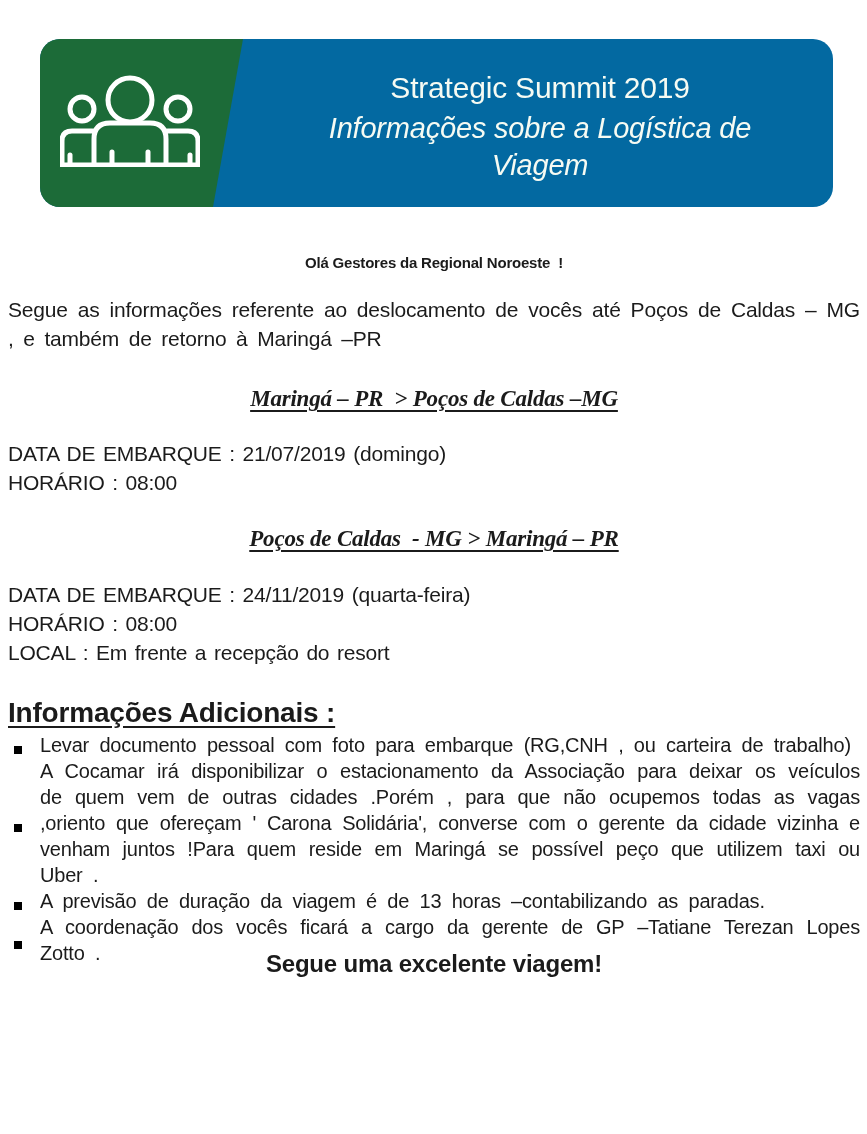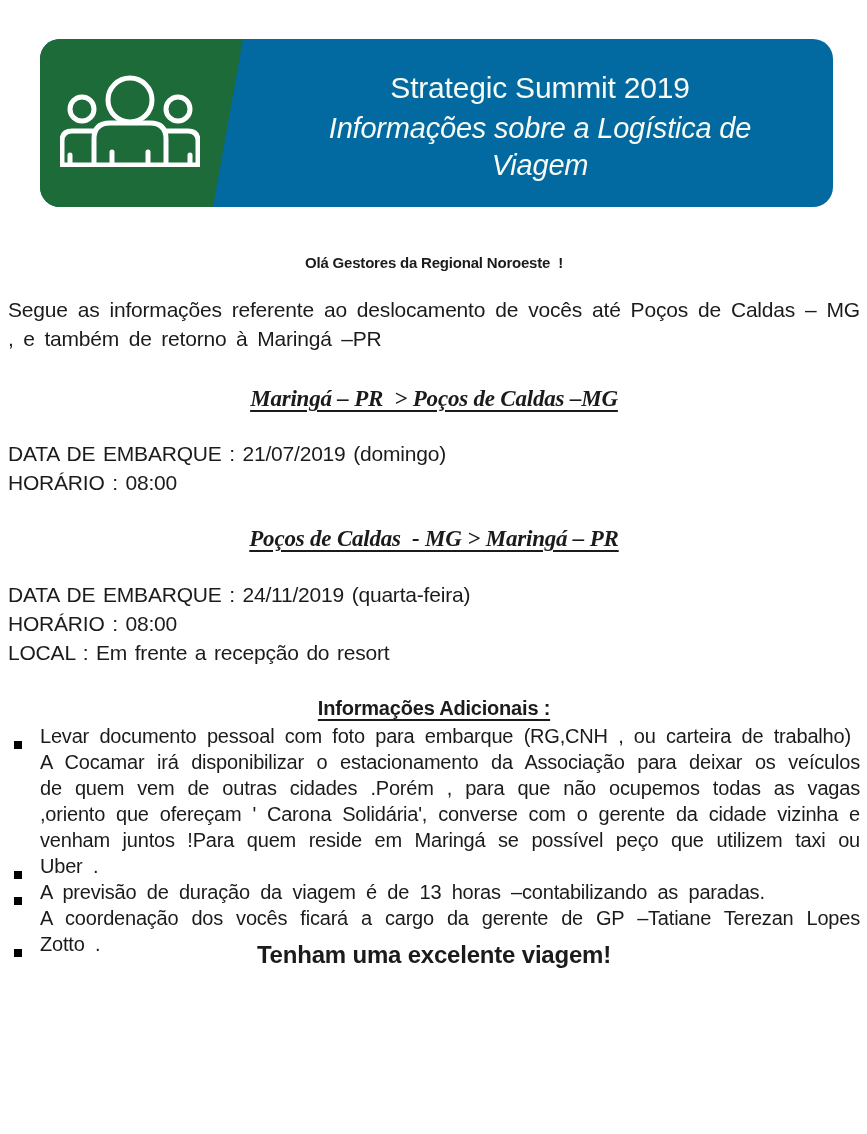--- a/index.html
+++ b/index.html
@@ -97,30 +97,30 @@
   .info-block {
     font-size: 21px;
     line-height: 29px;
     text-align: justify;
     word-spacing: 2px;
   }
   .mt-b1 { margin-top: 27px; }
   .mt-b2 { margin-top: 28px; }
   .add-heading {
     margin-top: 30px;
-    font-size: 20px;
+    font-size: 28px;
     font-weight: bold;
     text-decoration: underline;
     text-underline-offset: 4px;
-    text-align: center;
+    text-align: left;
   }
   .bullets { margin-top: 3px; }
   .bullet-row {
     display: flex;
-    align-items: flex-end;
+    align-items: center;
   }
   .bullet-marker {
     flex: none;
     width: 8px;
     height: 8px;
     background: #000000;
     margin: 9px 18px 0 6px;
   }
   .bullet-text {
     flex: 1;
@@ -199,16 +199,16 @@
       <div class="bullet-row">
         <span class="bullet-marker"></span>
         <div class="bullet-text">A previsão de duração da viagem é de 13 horas –contabilizando as paradas.</div>
       </div>
       <div class="bullet-row">
         <span class="bullet-marker"></span>
         <div class="bullet-text">A coordenação dos vocês ficará a cargo da gerente de GP –Tatiane Terezan Lopes Zotto .</div>
       </div>
     </div>
 
-    <div class="closing">Tenham uma excelente viagem!</div>
+    <div class="closing">Segue uma excelente viagem!</div>
 
   </div>
 </div>
 
 </body></html>

